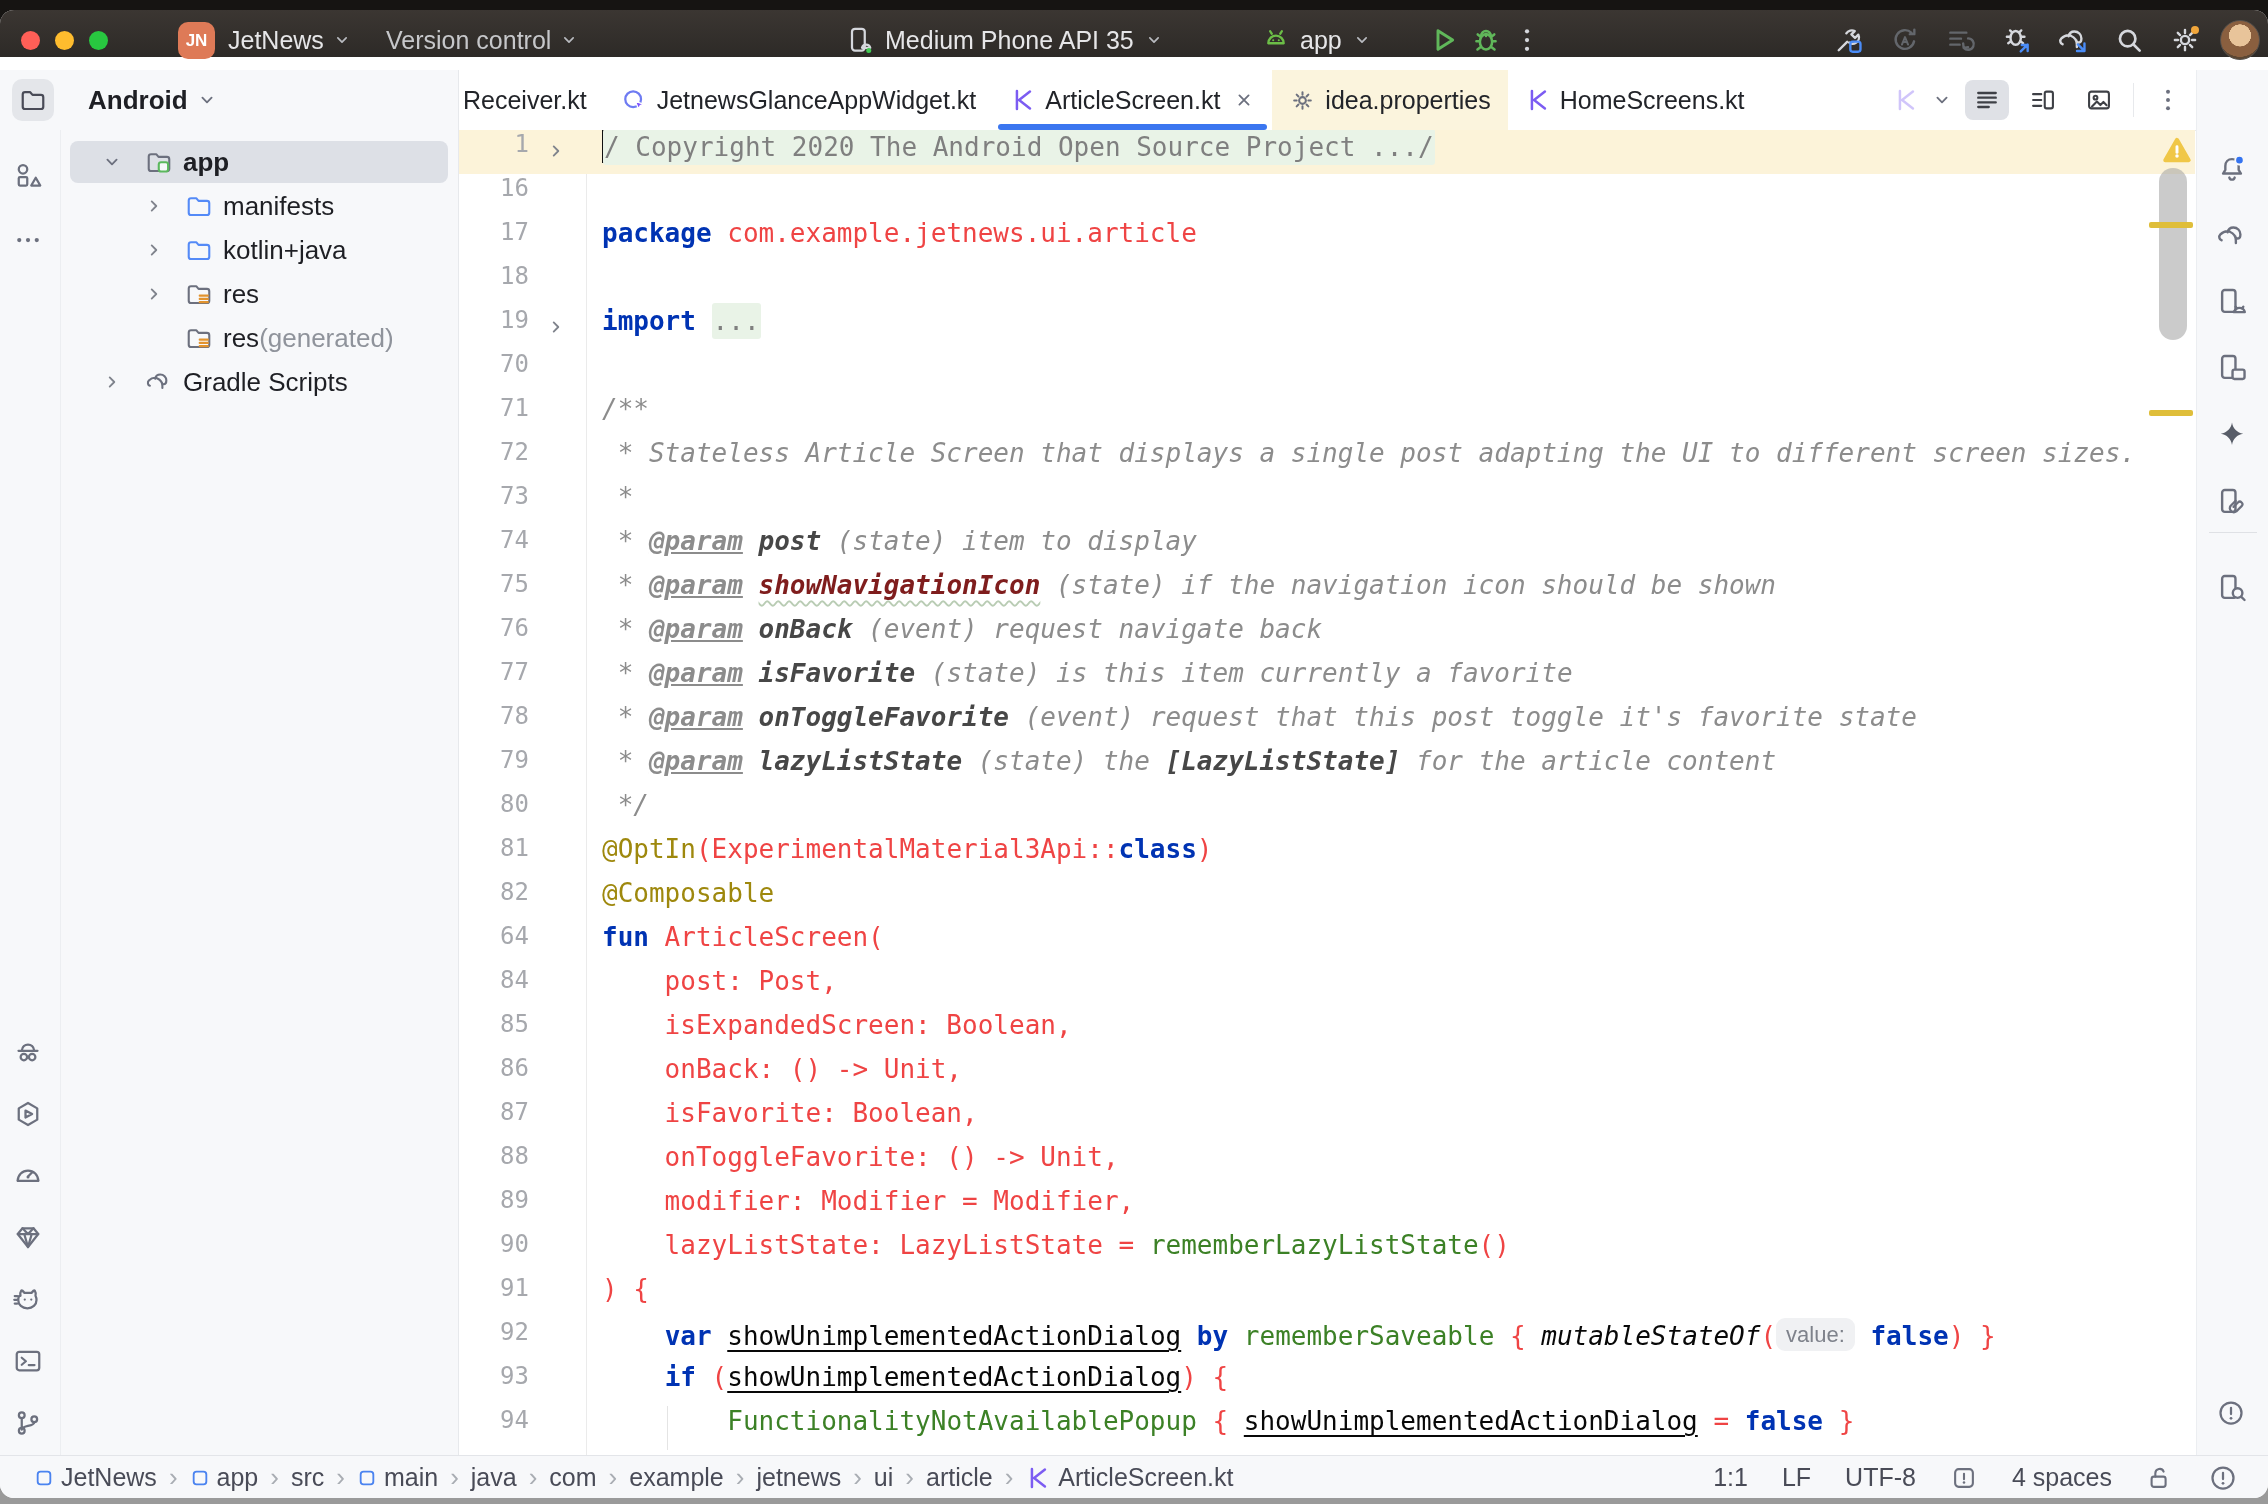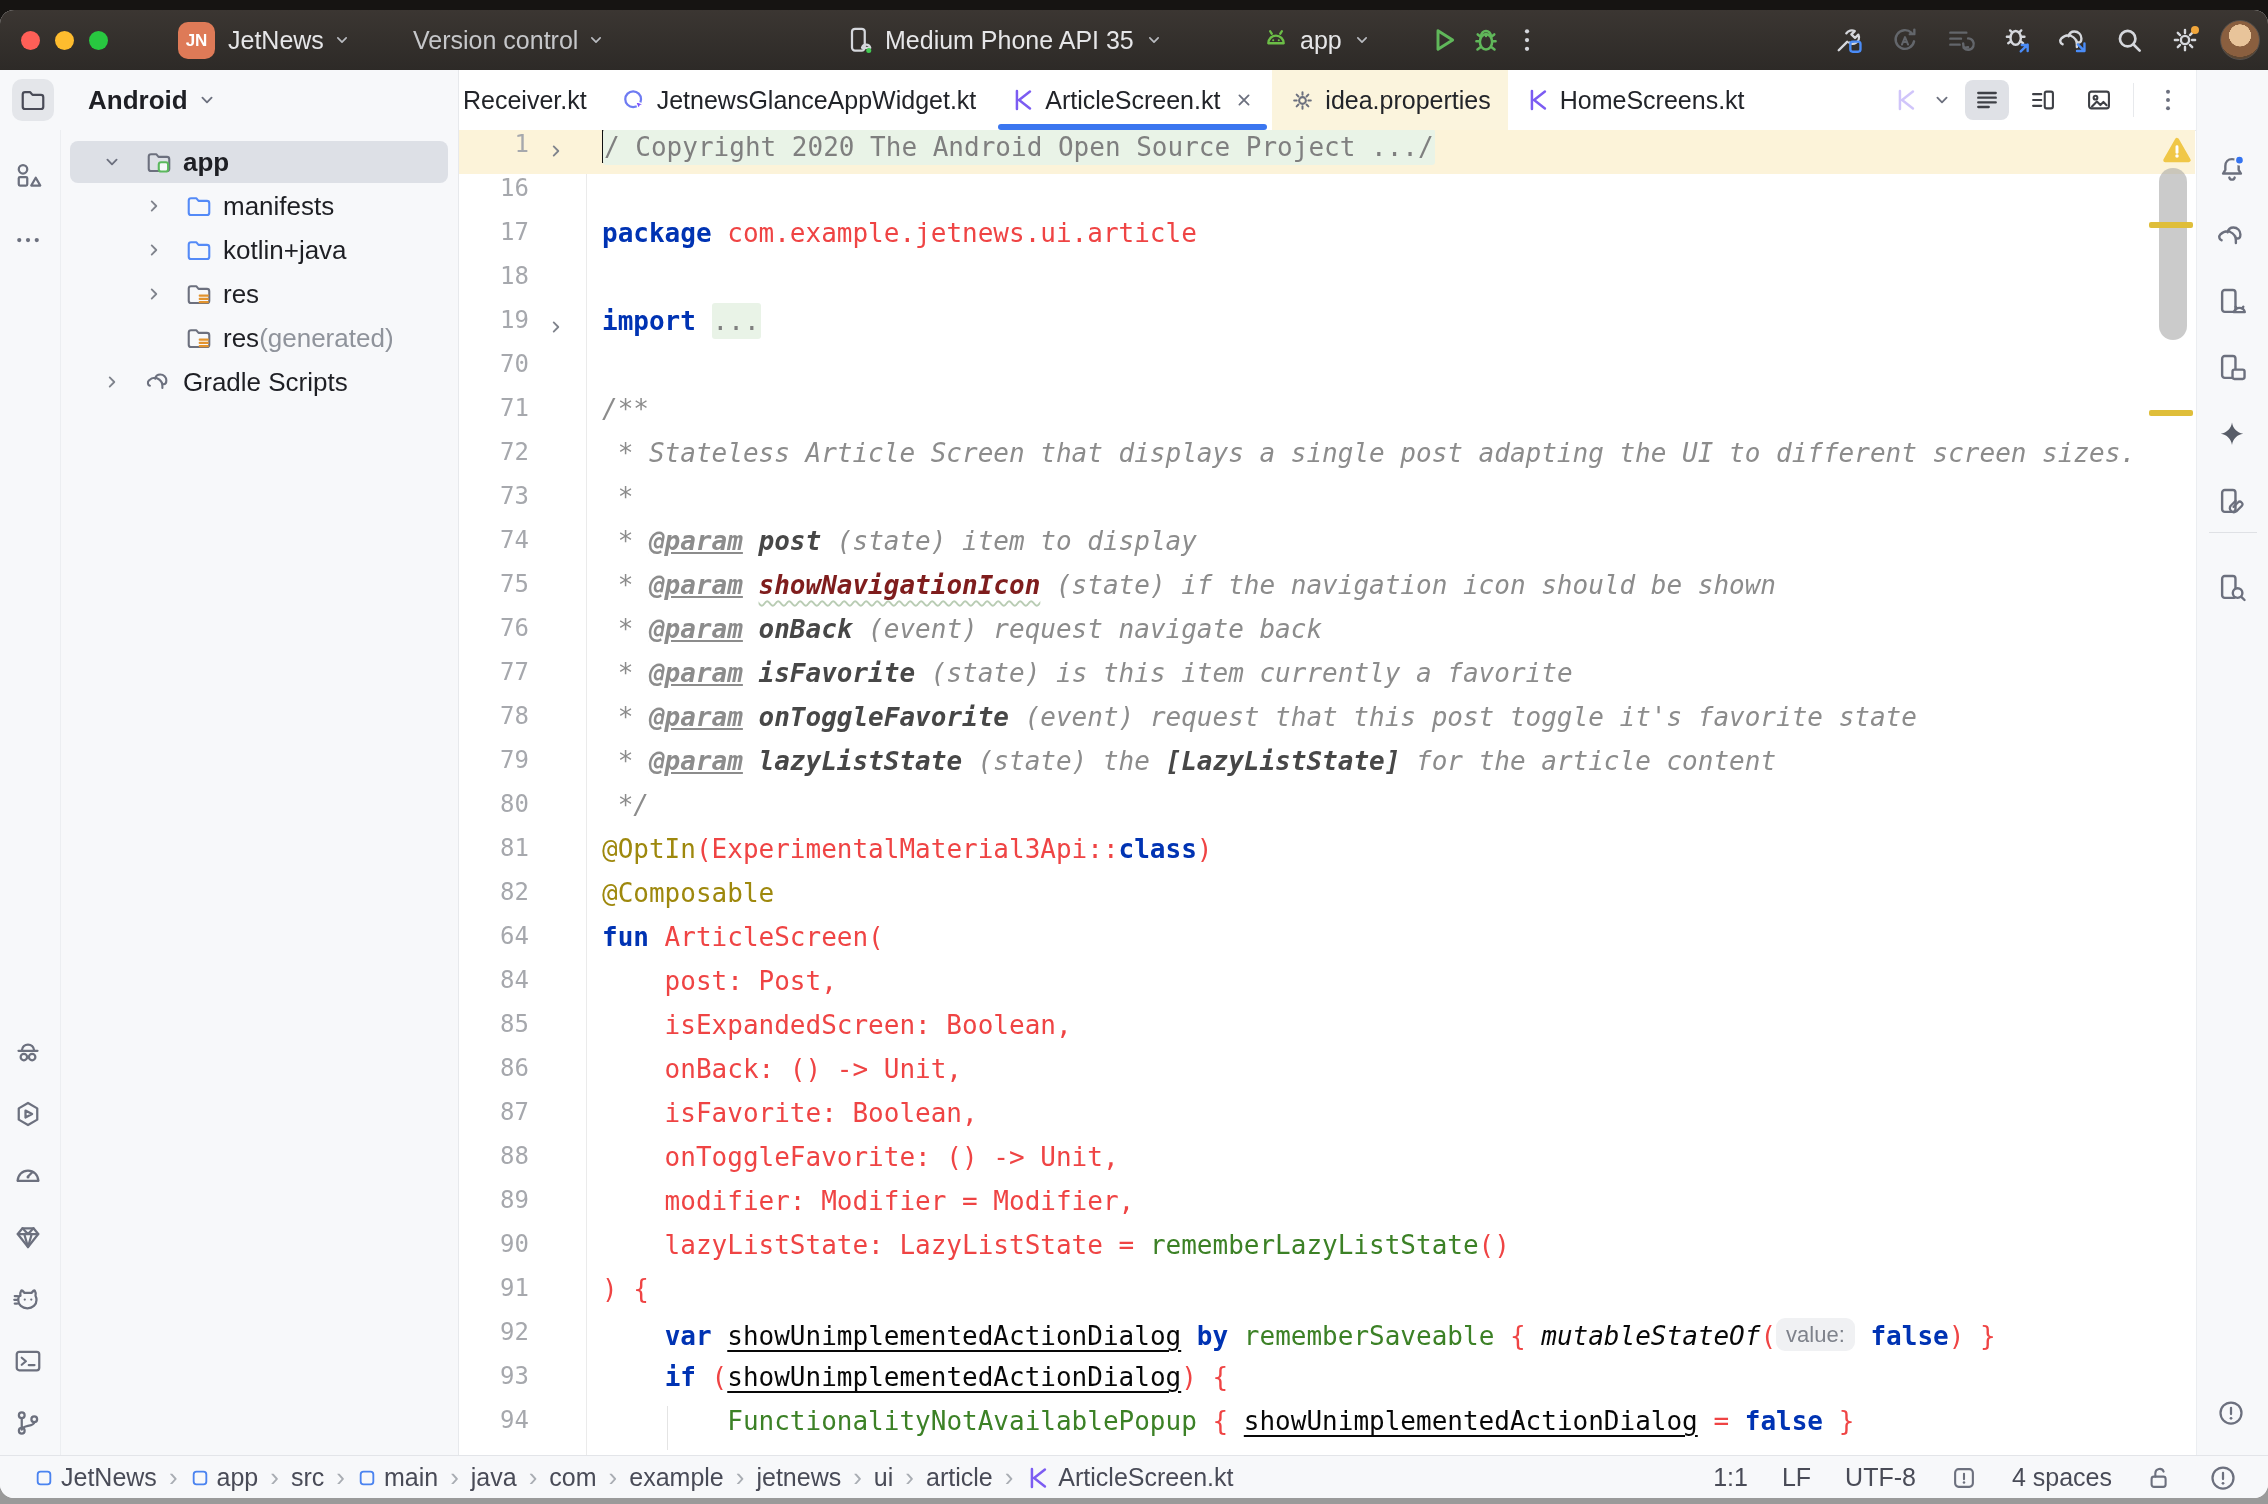--- a/index.html
+++ b/index.html
@@ -3,21 +3,21 @@
 <meta charset="utf-8">
 <style>
   html,body{margin:0;padding:0}
   body{width:2268px;height:1504px;background:linear-gradient(180deg,#161412 0px,#161412 60px,#9a9a9a 61px);font-family:"Liberation Sans",sans-serif;-webkit-font-smoothing:antialiased}
   .screen{position:relative;width:2268px;height:1504px;overflow:hidden}
   .window{position:absolute;top:10px;left:0;width:2268px;height:1488px;border-radius:14px;overflow:hidden;background:#fff}
   .ic{display:inline-flex;align-items:center;justify-content:center}
   .ic svg{display:block}
 
   
-  .titlebar{position:absolute;top:0;left:0;width:100%;height:60px;background:linear-gradient(180deg,#3b3632,#2d2a27)}
+  .titlebar{position:absolute;top:0;left:0;width:100%;height:47px;background:linear-gradient(180deg,#3b3632,#2d2a27)}
   .tl{position:absolute;top:21px;width:19px;height:19px;border-radius:50%}
   .tl.r{left:21px;background:#ff5f57}.tl.y{left:55px;background:#febc2e}.tl.g{left:89px;background:#28c840}
   .prj-badge{position:absolute;left:178px;top:12px;width:37px;height:37px;border-radius:10px;background:#de7a57;color:#fff;font-weight:bold;font-size:17px;display:flex;align-items:center;justify-content:center}
   .tbtext{position:absolute;top:0;height:60px;display:flex;align-items:center;gap:8px;color:#e6e6e8;font-size:25px}
   .tbtext.dim{color:#c6c7ca}
   .tbgroup{position:absolute;top:0;height:60px;display:flex;align-items:center;gap:10px}
   .tools{position:absolute;top:0;right:8px;height:60px;display:flex;align-items:center;gap:14px}
   .toolbtn{width:42px;height:42px;display:flex;align-items:center;justify-content:center;border-radius:8px}
   .avatar{width:38px;height:38px;border-radius:50%;background:radial-gradient(circle at 50% 38%,#e8c49a 0 36%,#8a5f3f 37% 70%,#5c4632 71%);border:1px solid #55504c}
 
@@ -101,21 +101,21 @@
     <div class="tl g"></div>
     <div class="prj-badge">JN</div>
     <div class="tbtext" style="left:228px">
       <span>JetNews</span>
           <span class="ic" style="width: 20px; height: 20px;">
             <svg width="100%" height="100%" viewBox="0 0 24 24" fill="none" stroke="#b9bbc0" stroke-width="2" stroke-linecap="round" stroke-linejoin="round">
               <path d="M7 9.5l5 5 5-5"></path>
             </svg>
           </span>
     </div>
-    <div class="tbtext dim" style="left:413px">
+    <div class="tbtext dim" style="left:386px">
       <span>Version control</span>
           <span class="ic" style="width: 20px; height: 20px;">
             <svg width="100%" height="100%" viewBox="0 0 24 24" fill="none" stroke="#b9bbc0" stroke-width="2" stroke-linecap="round" stroke-linejoin="round">
               <path d="M7 9.5l5 5 5-5"></path>
             </svg>
           </span>
     </div>
     <div class="tbgroup" style="left:845px">
       <span class="ic" style="width: 30px; height: 30px;">
             <svg width="100%" height="100%" viewBox="0 0 24 24" fill="none" stroke="#d5d7dc" stroke-width="1.8" stroke-linecap="round" stroke-linejoin="round">

